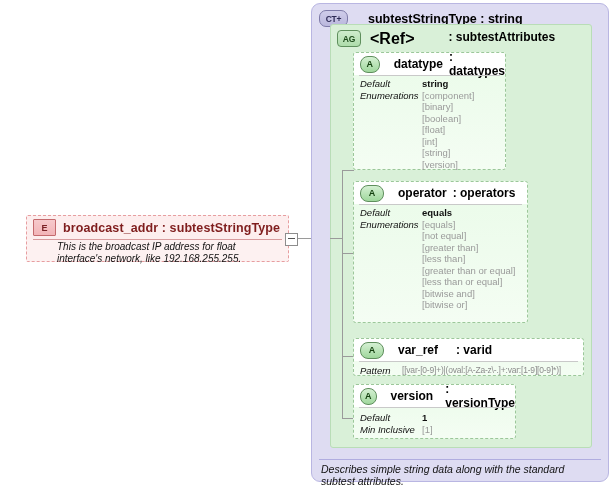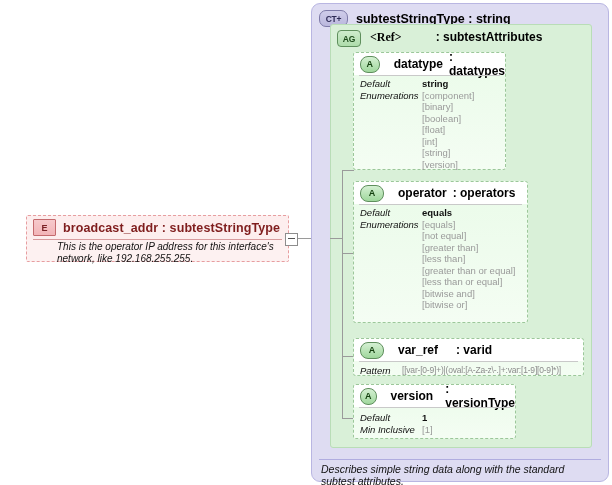--- a/index.html
+++ b/index.html
@@ -80,21 +80,21 @@
     display:flex;align-items:center;
   }
   .icon-ct{
     width:27px;height:15px;
     border:1px solid #7d7aa8;
     border-radius:7px;
     background:linear-gradient(to bottom,#cfcdea,#bab7dd);
     color:#2c2a55;
     font-size:8.5px;font-weight:bold;
     display:flex;align-items:center;justify-content:center;
-    margin-right:8px;
+    margin-right:20px;
     letter-spacing:-.2px;
   }
   #ct-title{font-size:12.5px;font-weight:bold;}
 
   #ct-footer-sep{
     position:absolute;left:7px;right:7px;top:455px;height:1px;background:#b0ade0;
   }
   #ct-doc{
     position:absolute;left:9px;right:8px;top:459px;
     font-style:italic;font-size:10.5px;color:#111;
@@ -115,21 +115,21 @@
   .icon-ag{
     width:22px;height:15px;
     border:1px solid #5f8f5d;
     border-radius:4px;
     background:linear-gradient(to bottom,#cfeccd,#aedcab);
     color:#1d4a1b;
     font-size:8.5px;font-weight:bold;
     display:flex;align-items:center;justify-content:center;
     margin-right:9px;
   }
-  #ag-ref{font-size:12px;font-weight:bold;font-family:Liberation Serif, serif;}
+  #ag-ref{font-size:16px;font-weight:bold;}
   #ag-type{font-size:12px;font-weight:bold;margin-left:34px;}
 
   
   .tline{background:#9a9a9a;}
 
   
   .attr-box{
     position:absolute;
     border:1px dashed #9cc79a;
     border-radius:3px;
@@ -174,21 +174,21 @@
 <body>
 
 <div class="abs" id="cardinality">0..1</div>
 
 <div class="abs" id="element-box">
   <div id="element-head">
     <span class="icon-e">E</span>
     <span id="element-title">broadcast_addr : subtestStringType</span>
   </div>
   <div id="element-sep"></div>
-  <div id="element-doc">This is the operator IP address for this interface's network, like 192.168.255.255.</div>
+  <div id="element-doc">This is the broadcast IP address for float interface's network, like 192.168.255.255.</div>
 </div>
 
 <div class="abs" id="conn-line"></div>
 <div class="abs" id="conn-box"></div>
 
 <div class="abs" id="ct-panel">
   <div id="ct-header">
     <span class="icon-ct">CT+</span>
     <span id="ct-title">subtestStringType : string</span>
   </div>

